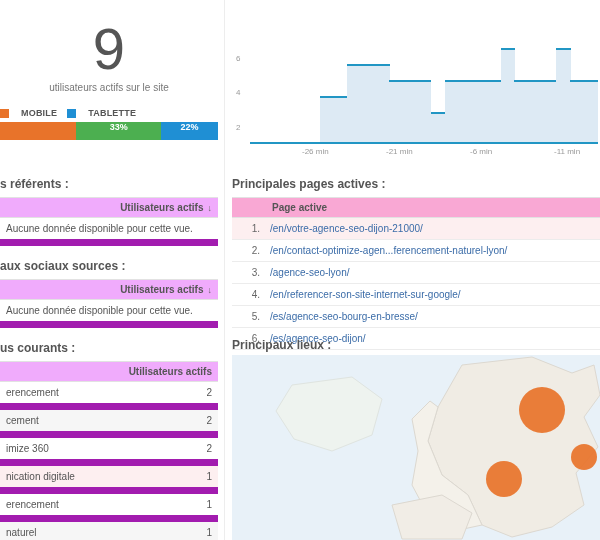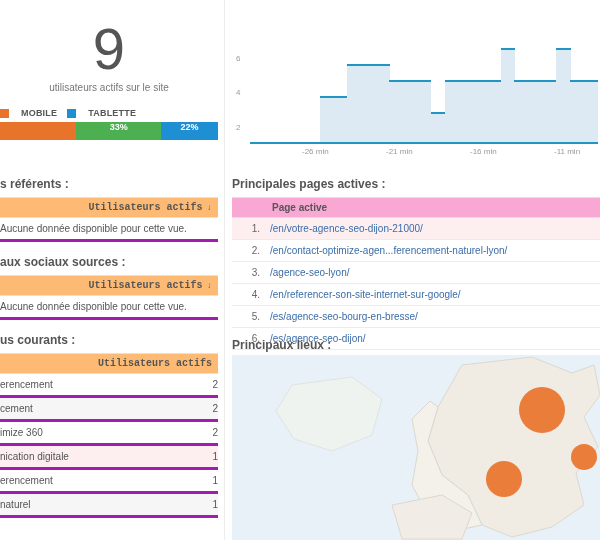--- a/index.html
+++ b/index.html
@@ -143,37 +143,36 @@
     color: #555;
     font-weight: bold;
     padding: 5px 0 6px 0;
   }
   table.gtable {
     width: 100%;
     border-collapse: collapse;
     font-size: 10px;
   }
   table.gtable th {
-    background: #fdba74;
+    background: #f0abfc;
     border-top: 1px solid #e2e2e2;
     border-bottom: 1px solid #e2e2e2;
     font-size: 10px;
     font-weight: bold;
     color: #555;
     padding: 4px 6px;
     text-align: right;
     white-space: nowrap;
-    font-family: Liberation Mono, monospace;
   }
   table.gtable th.col-left {
     text-align: left;
   }
   table.gtable td {
-    border-bottom: 3px solid #a21caf;
-    padding: 5px 0;
+    border-bottom: 7px solid #a21caf;
+    padding: 5px 6px;
     color: #555;
     vertical-align: middle;
   }
   td.num {
     text-align: right;
     width: 24px;
     color: #555;
   }
   .empty-msg {
     color: #777;
@@ -318,21 +317,21 @@
             <div style="position: absolute; left: 292.32px; width: 14.42px; bottom: 0px; height: 64px; background: rgb(221, 234, 244); border-top: 2px solid rgb(33, 150, 196); box-sizing: border-box;"></div>
             <div style="position: absolute; left: 306.24px; width: 14.42px; bottom: 0px; height: 96px; background: rgb(221, 234, 244); border-top: 2px solid rgb(33, 150, 196); box-sizing: border-box;"></div>
             <div style="position: absolute; left: 320.16px; width: 14.42px; bottom: 0px; height: 64px; background: rgb(221, 234, 244); border-top: 2px solid rgb(33, 150, 196); box-sizing: border-box;"></div>
             <div style="position: absolute; left: 334.08px; width: 14.42px; bottom: 0px; height: 64px; background: rgb(221, 234, 244); border-top: 2px solid rgb(33, 150, 196); box-sizing: border-box;"></div>
           </div>
 
         <div class="chart-baseline" style="left:18px; width:348px;"></div>
 
         <div class="tick-label-x" style="left:70px;">-26 min</div>
         <div class="tick-label-x" style="left:154px;">-21 min</div>
-        <div class="tick-label-x" style="left:238px;">-16 min</div>
+        <div class="tick-label-x" style="left:238px;">-6 min</div>
         <div class="tick-label-x" style="left:322px;margin-top:16px;">-11 min</div>
       </div>
     </div>
   </div>
 
   <div class="left-col">
 
     <div class="card">
       <div class="card-title">s référents :</div>
       <table class="gtable">

